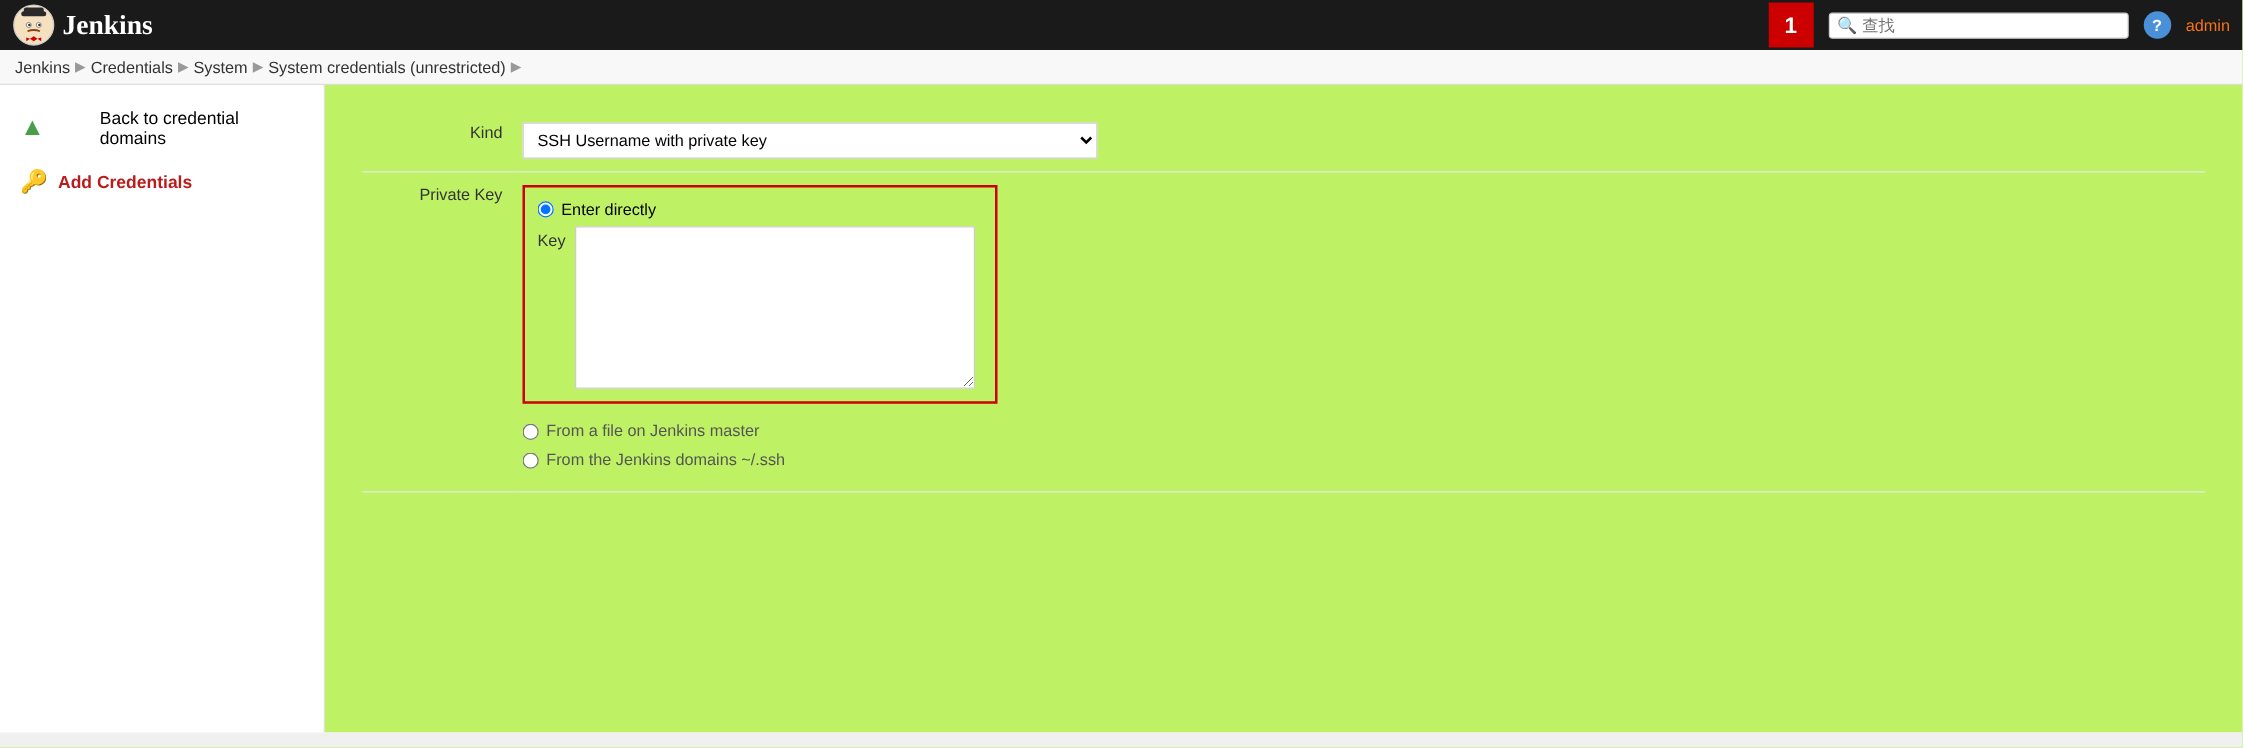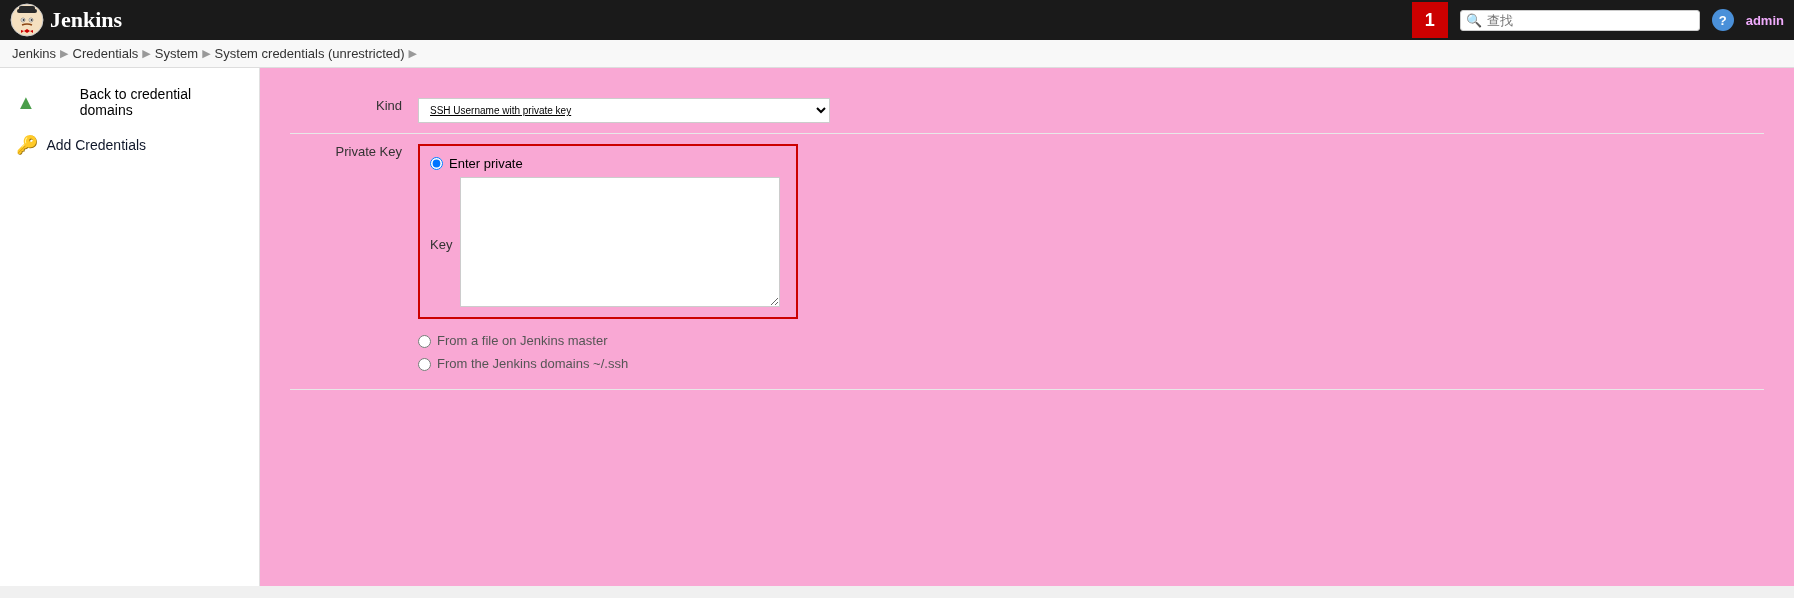--- a/index.html
+++ b/index.html
@@ -72,24 +72,23 @@
       border-radius: 50%;
       width: 22px;
       height: 22px;
       display: flex;
       align-items: center;
       justify-content: center;
       font-weight: bold;
       font-size: 13px;
     }
     .admin-link {
-      color: #f0abfc;
+      color: #f97316;
       text-decoration: none;
       font-size: 13px;
-      font-weight: bold;
     }
 
     
     .breadcrumb {
       background: #f8f8f8;
       border-bottom: 1px solid #ddd;
       padding: 6px 12px;
       display: flex;
       align-items: center;
       gap: 4px;
@@ -130,30 +129,30 @@
       color: #4a9e4a;
       font-size: 20px;
       font-weight: bold;
     }
     .back-link {
       color: #000000;
       text-decoration: none;
       padding-left: 36px;
     }
     .add-credentials-link {
-      color: #0f172a;
-      font-weight: normal;
+      color: #b91c1c;
+      font-weight: bold;
       text-decoration: none;
     }
 
     
     .form-area {
       flex: 1;
       padding: 20px 30px;
-      background: #f9a8d4;
+      background: #bef264;
     }
 
     .form-table {
       width: 100%;
       border-collapse: collapse;
     }
 
     .form-row {
       border-bottom: 1px solid #e8e8e8;
     }
@@ -175,46 +174,45 @@
 
     .form-control {
       width: 100%;
       padding: 5px 7px;
       border: 1px solid #ccc;
       font-size: 13px;
       min-width: 500px;
     }
 
     .select-control {
-      width: 412px;
+      width: 460px;
       padding: 5px 7px;
       border: 1px solid #ccc;
-      font-size: 10px;
+      font-size: 13px;
       background: white;
-      text-decoration: underline;
     }
 
     
     .private-key-options {
       border: 2px solid #cc0000;
       display: inline-block;
       padding: 10px;
       min-width: 380px;
     }
 
     .radio-option {
       display: flex;
       align-items: center;
       gap: 6px;
       margin-bottom: 6px;
     }
 
     .key-textarea-row {
       display: flex;
-      align-items: center;
+      align-items: flex-start;
       gap: 8px;
       margin-top: 6px;
     }
 
     .key-label {
       padding-top: 4px;
       font-size: 13px;
       color: #333;
     }
 
@@ -320,21 +318,21 @@
 
 
 
       <tr class="form-row">
         <td class="form-label">Private Key</td>
         <td>
           
           <div class="private-key-options">
             <div class="radio-option">
               <input type="radio" name="private_key_type" checked="" style="">
-              <span>Enter private</span>
+              <span>Enter directly</span>
             </div>
             <div class="key-textarea-row">
               <span class="key-label">Key</span>
               <textarea class="key-input" style=""></textarea>
             </div>
           </div>
 
           
           <div class="other-options">
             <div class="other-radio-option">

